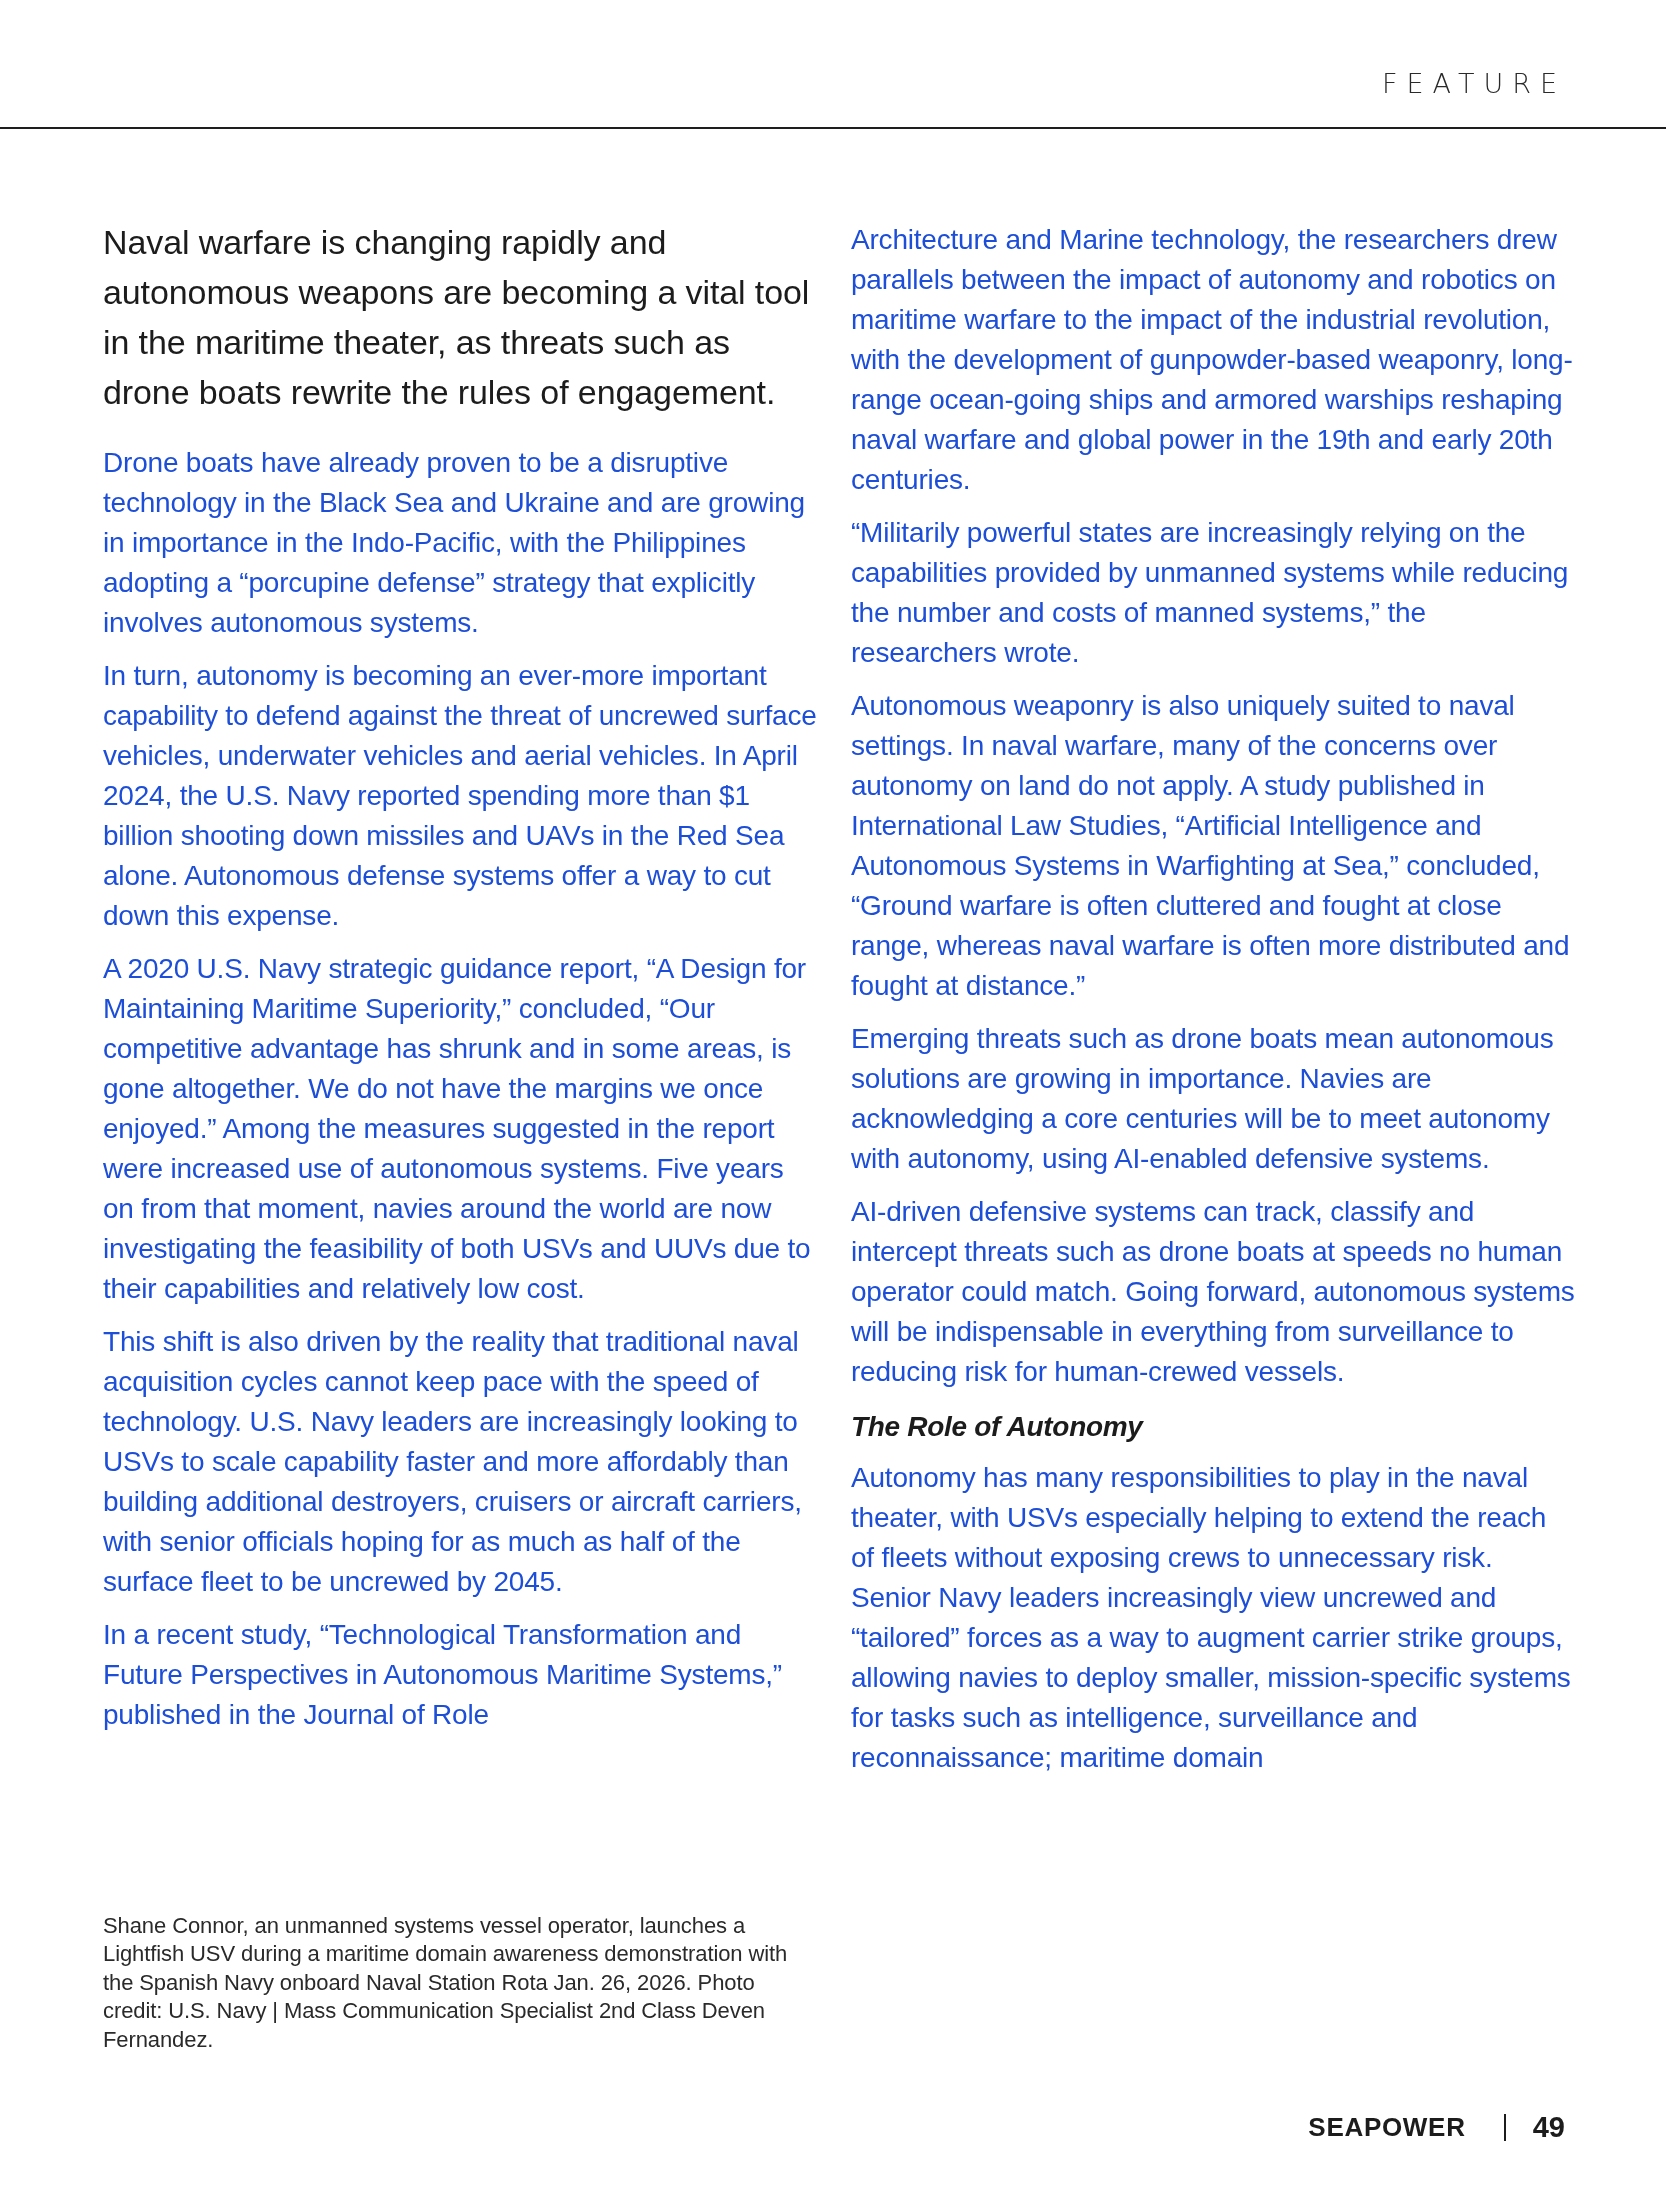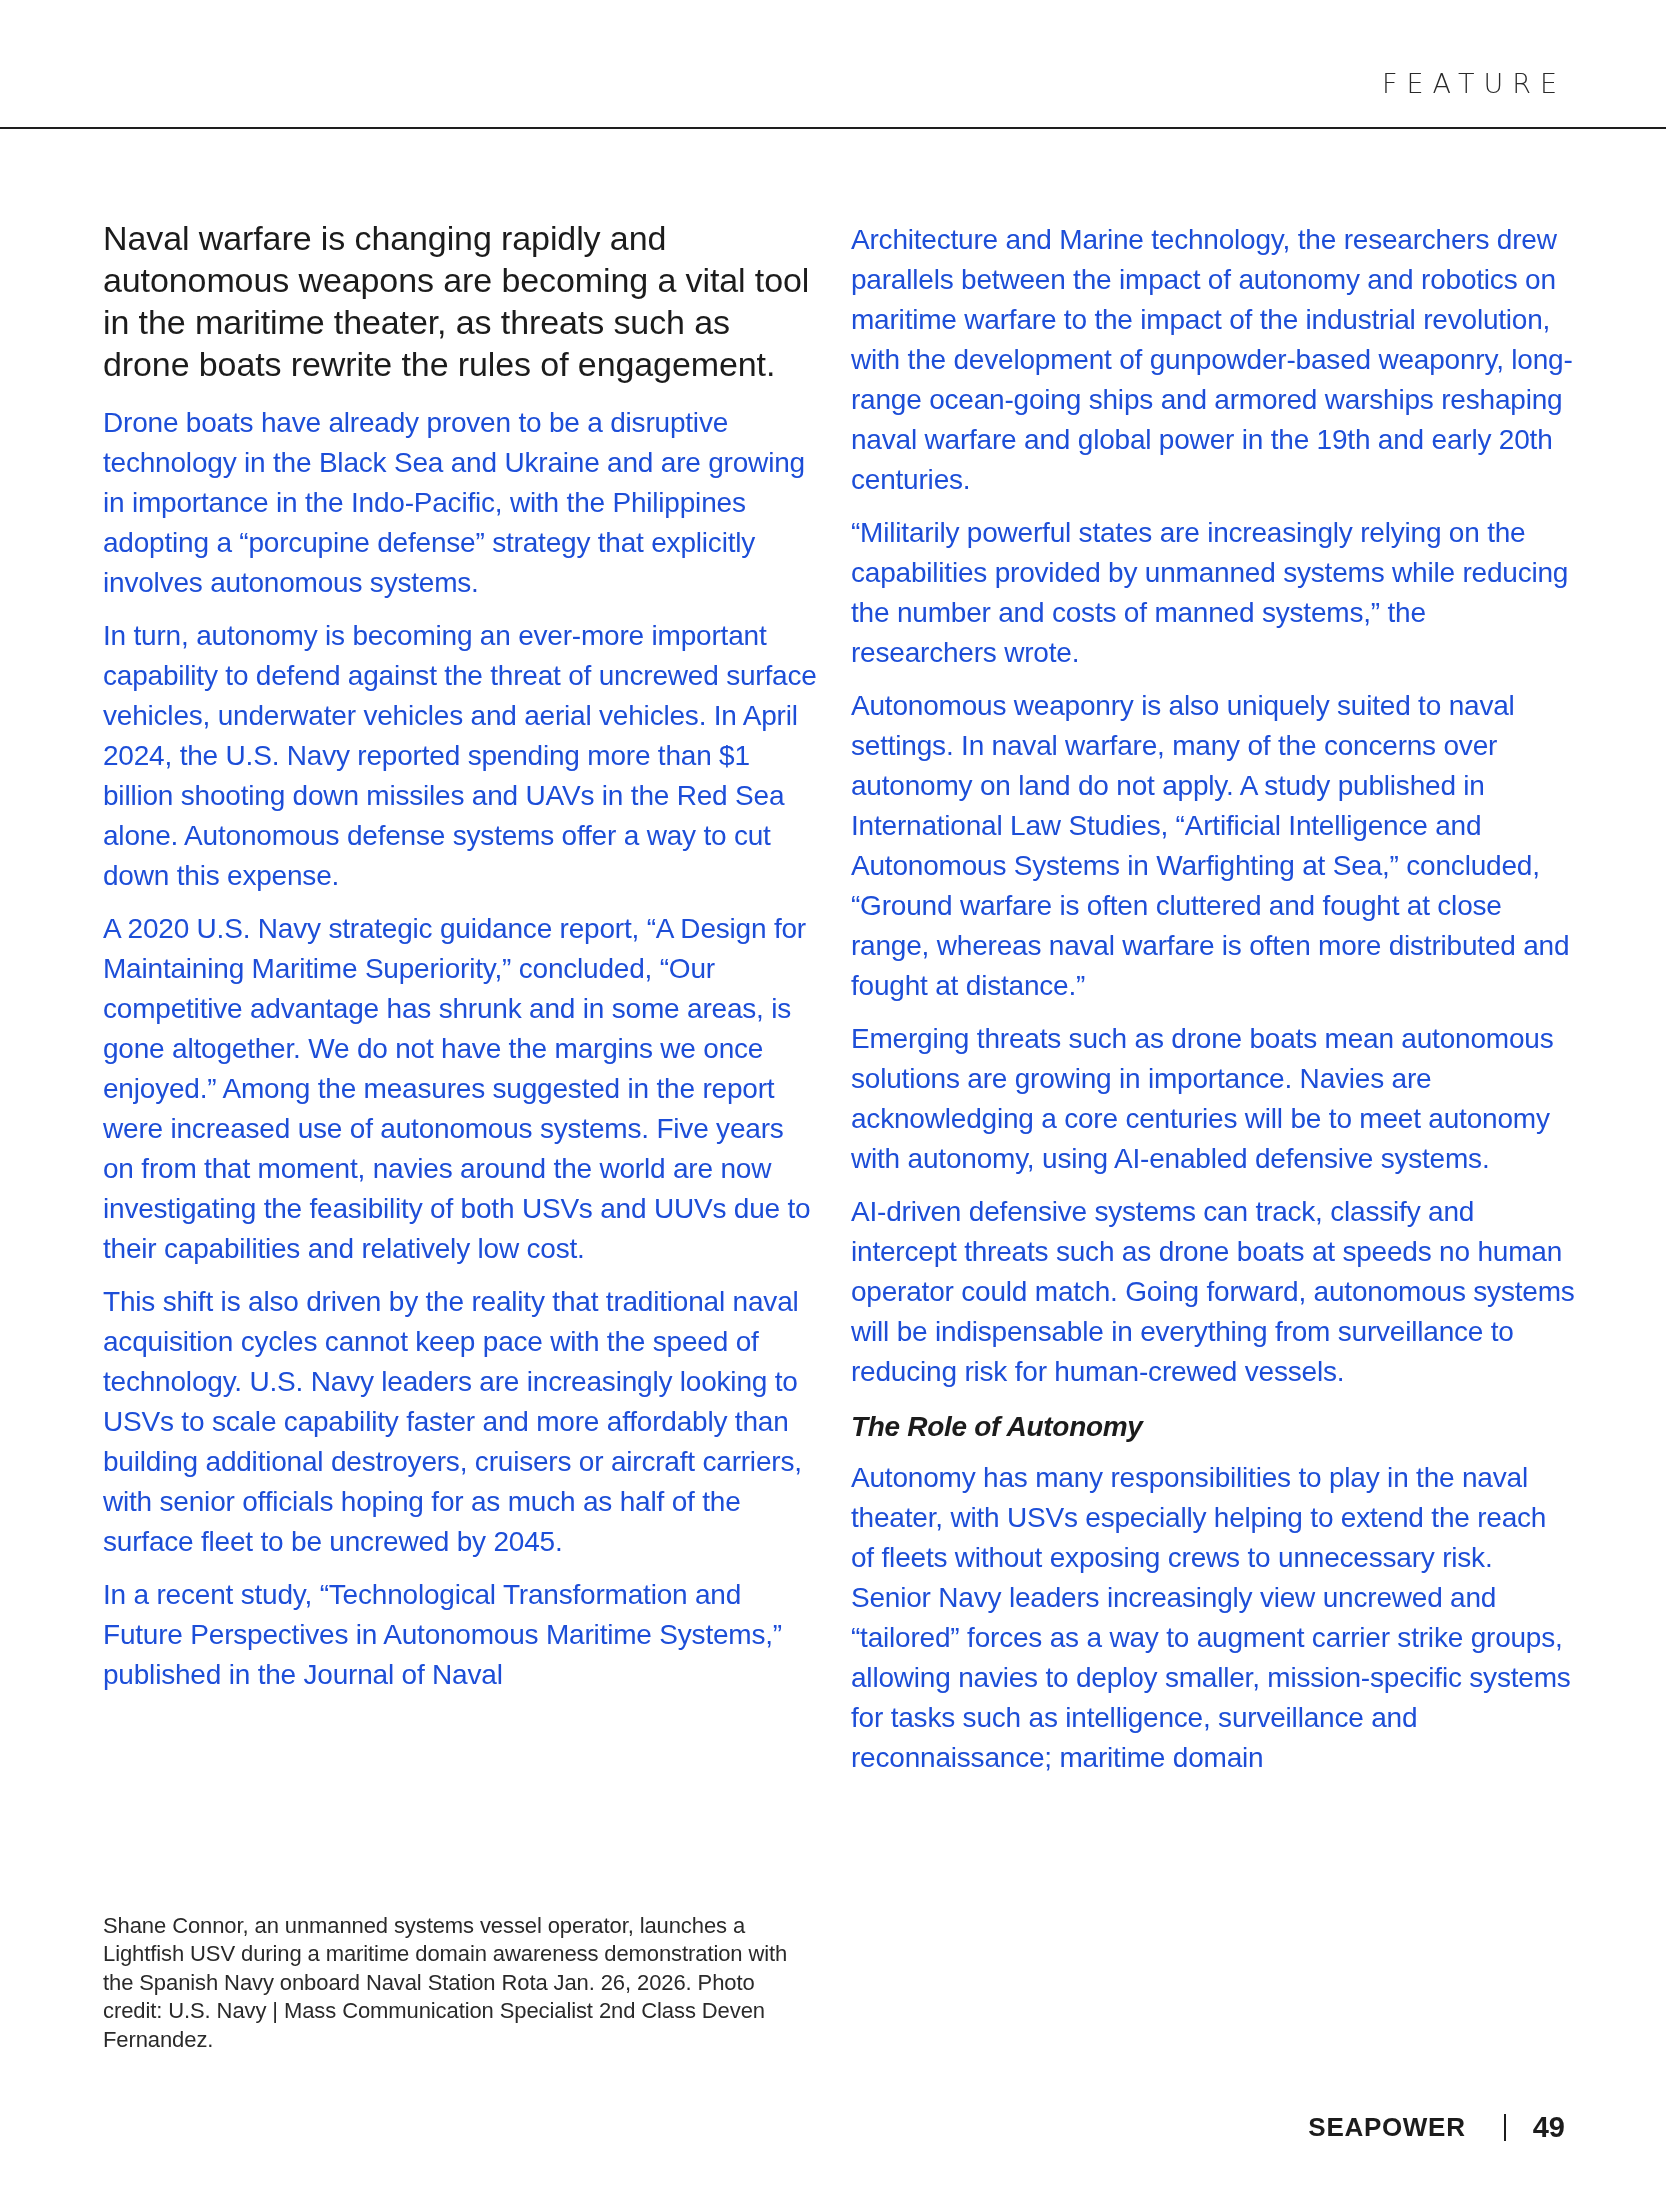--- a/index.html
+++ b/index.html
@@ -5,22 +5,22 @@
   html, body { margin: 0; padding: 0; background: #ffffff; }
   body { width: 1666px; height: 2205px; position: relative; overflow: hidden;
          font-family: "Liberation Sans", "DejaVu Sans", sans-serif; color: #1f1f1f; }
   .section-label { position: absolute; top: 66px; right: 100px; font-size: 27px;
          letter-spacing: 9px; font-weight: 400; color: #2a2a2a; line-height: 36px;
          font-family: "DejaVu Sans", sans-serif; font-weight: 200; }
   .header-rule { position: absolute; top: 127px; left: 0; width: 1666px; height: 2.1px; background: #1e1e1e; }
   .col { position: absolute; top: 217px; }
   .col-left { left: 103px; width: 718px; }
   .col-right { left: 851px; width: 725px; top: 220px; }
-  .lede { font-size: 34px; line-height: 42px; font-weight: 500; color: #1c1c1c;
-          margin: 0 0 18px 0; letter-spacing: -0.1px; }
+  .lede { font-size: 34px; line-height: 50px; font-weight: 500; color: #1c1c1c;
+          margin: 0 0 26px 0; letter-spacing: -0.1px; }
   .para { font-size: 28px; line-height: 40px; margin: 0 0 13px 0; color: #1d4ed8; letter-spacing: -0.2px; }
   .subhead { font-size: 28px; line-height: 40px; font-weight: 700; margin: 15px 0 11px 0; color: #1c1c1c; letter-spacing: -0.3px; font-style: italic; }
   .caption { position: absolute; left: 103px; top: 1912px; width: 711px; font-size: 22px;
           line-height: 28.4px; color: #2a2a2a; letter-spacing: -0.1px; }
   .footer { position: absolute; top: 2107px; right: 101px; height: 41px; display: flex; align-items: center; }
   .pub-name { font-size: 26px; font-weight: 700; letter-spacing: 0.7px; color: #1c1c1c; margin-left: 26px; }
   .footer-divider { width: 2.1px; height: 27px; background: #1c1c1c; margin: 0 27px 0 38px; }
   .page-num { font-size: 29px; font-weight: 700; color: #1c1c1c; }
 </style>
 </head>
@@ -28,21 +28,21 @@
 
 <div class="section-label">FEATURE</div>
 <div class="header-rule"></div>
 
 <div class="col col-left">
   <p class="lede">Naval warfare is changing rapidly and autonomous weapons are becoming a vital tool in the maritime theater, as threats such as drone boats rewrite the rules of engagement.</p>
   <p class="para">Drone boats have already proven to be a disruptive technology in the Black Sea and Ukraine and are growing in importance in the Indo-Pacific, with the Philippines adopting a “porcupine defense” strategy that explicitly involves autonomous systems.</p>
   <p class="para">In turn, autonomy is becoming an ever-more important capability to defend against the threat of uncrewed surface vehicles, underwater vehicles and aerial vehicles. In April 2024, the U.S. Navy reported spending more than $1 billion shooting down missiles and UAVs in the Red Sea alone. Autonomous defense systems offer a way to cut down this expense.</p>
   <p class="para">A 2020 U.S. Navy strategic guidance report, “A Design for Maintaining Maritime Superiority,” concluded, “Our competitive advantage has shrunk and in some areas, is gone altogether. We do not have the margins we once enjoyed.” Among the measures suggested in the report were increased use of autonomous systems. Five years on from that moment, navies around the world are now investigating the feasibility of both USVs and UUVs due to their capabilities and relatively low cost.</p>
   <p class="para">This shift is also driven by the reality that traditional naval acquisition cycles cannot keep pace with the speed of technology. U.S. Navy leaders are increasingly looking to USVs to scale capability faster and more affordably than building additional destroyers, cruisers or aircraft carriers, with senior officials hoping for as much as half of the surface fleet to be uncrewed by 2045.</p>
-  <p class="para">In a recent study, “Technological Transformation and Future Perspectives in Autonomous Maritime Systems,” published in the Journal of Naval</p>
+  <p class="para">In a recent study, “Technological Transformation and Future Perspectives in Autonomous Maritime Systems,” published in the Journal of Role</p>
 </div>
 
 <div class="caption">Shane Connor, an unmanned systems vessel operator, launches a Lightfish USV during a maritime domain awareness demonstration with the Spanish Navy onboard Naval Station Rota Jan. 26, 2026. Photo credit: U.S. Navy | Mass Communication Specialist 2nd Class Deven Fernandez.</div>
 
 <div class="col col-right">
   <p class="para">Architecture and Marine technology, the researchers drew parallels between the impact of autonomy and robotics on maritime warfare to the impact of the industrial revolution, with the development of gunpowder-based weaponry, long-range ocean-going ships and armored warships reshaping naval warfare and global power in the 19th and early 20th centuries.</p>
   <p class="para">“Militarily powerful states are increasingly relying on the capabilities provided by unmanned systems while reducing the number and costs of manned systems,” the researchers wrote.</p>
   <p class="para">Autonomous weaponry is also uniquely suited to naval settings. In naval warfare, many of the concerns over autonomy on land do not apply. A study published in International Law Studies, “Artificial Intelligence and Autonomous Systems in Warfighting at Sea,” concluded, “Ground warfare is often cluttered and fought at close range, whereas naval warfare is often more distributed and fought at distance.”</p>
   <p class="para">Emerging threats such as drone boats mean autonomous solutions are growing in importance. Navies are acknowledging a core centuries will be to meet autonomy with autonomy, using AI-enabled defensive systems.</p>
   <p class="para">AI-driven defensive systems can track, classify and intercept threats such as drone boats at speeds no human operator could match. Going forward, autonomous systems will be indispensable in everything from surveillance to reducing risk for human-crewed vessels.</p>

